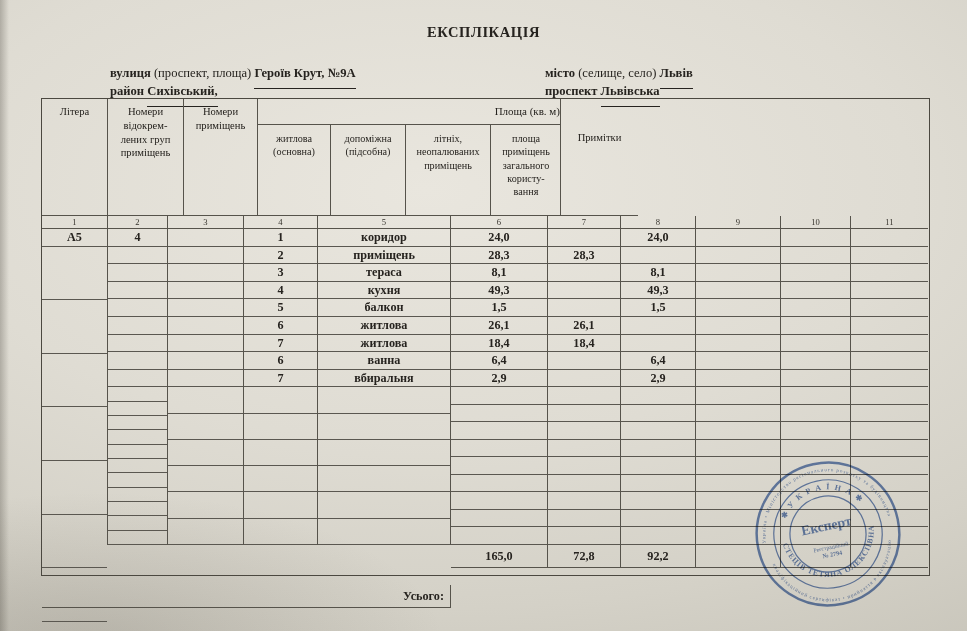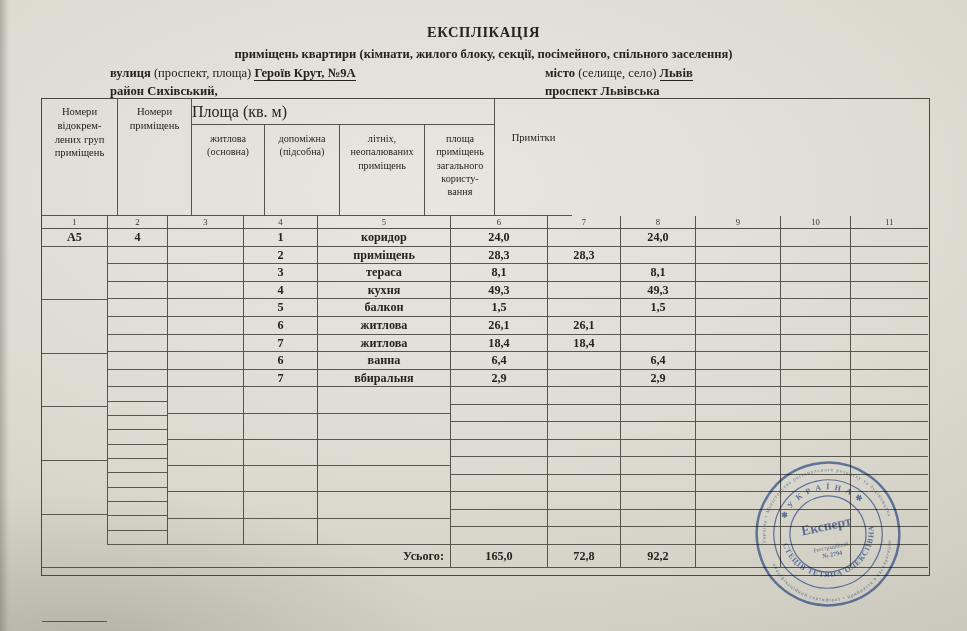--- a/index.html
+++ b/index.html
@@ -21,37 +21,37 @@
   }
   .doc-subtitle{
     position:absolute;top:47px;left:0;width:100%;
     text-align:center;font-weight:bold;font-size:12.6px;
   }
   .addr-line1{position:absolute;top:66px;left:0;width:100%;font-size:12.6px;font-weight:bold;}
   .addr-line2{position:absolute;top:84px;left:0;width:100%;font-size:12.6px;font-weight:bold;}
   .addr-left{position:absolute;left:110px;white-space:nowrap;}
   .addr-right{position:absolute;left:545px;white-space:nowrap;}
   .addr-label-paren{font-weight:normal;}
-  .u{border-bottom:1.4px solid #26231f;padding-bottom:0px;}
+  .u{border-bottom:1.4px solid #26231f;padding-bottom:8px;}
   
   .sheet-table{
     position:absolute;left:41px;top:98px;width:889px;
     border:1.6px solid #4b4840;
     box-sizing:border-box;
     background:transparent;
   }
   .sheet-table *{box-sizing:border-box;}
   .trow{display:flex;width:100%;}
   .hcell{
     flex:0 0 auto;height:117px;border-right:1px solid #56534b;border-bottom:1px solid #56534b;
     font-size:10.6px;line-height:1.3;text-align:center;padding-top:6px;
     white-space:pre-line;overflow:hidden;
   }
   .hgroup{flex:0 0 auto;height:117px;border-right:1px solid #56534b;border-bottom:1px solid #56534b;display:flex;flex-direction:column;}
-  .hgroup-top{height:26px;border-bottom:1px solid #56534b;font-size:16px;text-align:left;line-height:25px;}
+  .hgroup-top{height:26px;border-bottom:1px solid #56534b;font-size:11px;text-align:right;line-height:25px;}
   .hgroup-sub{display:flex;flex:1;}
   .hcell-sub{
     flex:0 0 auto;height:100%;border-right:1px solid #56534b;
     font-size:10.2px;line-height:1.3;text-align:center;padding-top:7px;white-space:pre-line;overflow:hidden;
   }
   .hcell-sub:last-child{border-right:none;}
   .hcell-notes{padding-top:32px;}
   .hcell:last-child{border-right:none;}
   .ncell{
     flex:0 0 auto;height:13px;border-right:1px solid #56534b;border-bottom:1px solid #56534b;
@@ -65,50 +65,50 @@
     flex:0 0 auto;height:17.6px;border-bottom:1px solid #5a5750;
     font-size:12.2px;font-weight:700;line-height:17px;text-align:center;
     overflow:hidden;white-space:nowrap;
   }
   .bcell.empty{flex:1 1 0;height:auto;font-weight:400;}
   .totrow{display:flex;width:100%;height:23px;}
   .tcell{
     flex:0 0 auto;height:23px;border-right:1px solid #56534b;border-bottom:1px solid #56534b;
     font-size:12.2px;font-weight:700;line-height:22px;text-align:center;white-space:nowrap;
   }
-  .tcell.label{text-align:right;padding-right:6px;}
+  .tcell.label{text-align:right;padding-right:6px;margin-top:40px;}
   .tcell:last-child{border-right:none;}
   .bottom-strip{height:7px;width:100%;}
   
   .stamp{
     position:absolute;left:752px;top:458px;width:152px;height:152px;
     opacity:.8;mix-blend-mode:multiply;filter:blur(.35px);
     pointer-events:none;
   }
   .stamp text{font-family:"Liberation Serif","DejaVu Serif",serif;}
 </style>
 </head>
 <body>
 
 <div class="page">
 
   <div class="doc-title">ЕКСПЛІКАЦІЯ</div>
-  <div class="doc-subtitle">приміщень квартири (кімнати, жилого блоку, секції, посімейного, спільного заселення)</div>
 
   <div class="addr-line1">
     <span class="addr-left"><span>вулиця</span> <span class="addr-label-paren">(проспект, площа)</span> <span class="u">Героїв Крут, №9А</span></span>
     <span class="addr-right"><span>місто</span> <span class="addr-label-paren">(селище, село)</span> <span class="u">Львів</span></span>
   </div>
   <div class="addr-line2">
     <span class="addr-left"><span>район</span> <span class="u">Сихівський,</span></span>
     <span class="addr-right"><span>проспект</span> <span class="u">Львівська</span></span>
   </div>
 
   <div class="sheet-table">
     <div class="trow" id="thead">
+        <div class="hcell" style="width: 66px;">Літера</div>
         <div class="hcell" style="width: 76px;">Номери
 відокрем-
 лених груп
 приміщень</div>
         <div class="hcell" style="width: 74px;">Номери
 приміщень</div>
         <div class="hgroup" style="width: 303px;">
           <div class="hgroup-top">Площа (кв. м)</div>
           <div class="hgroup-sub">
             <div class="hcell-sub" style="width: 73px;">житлова

